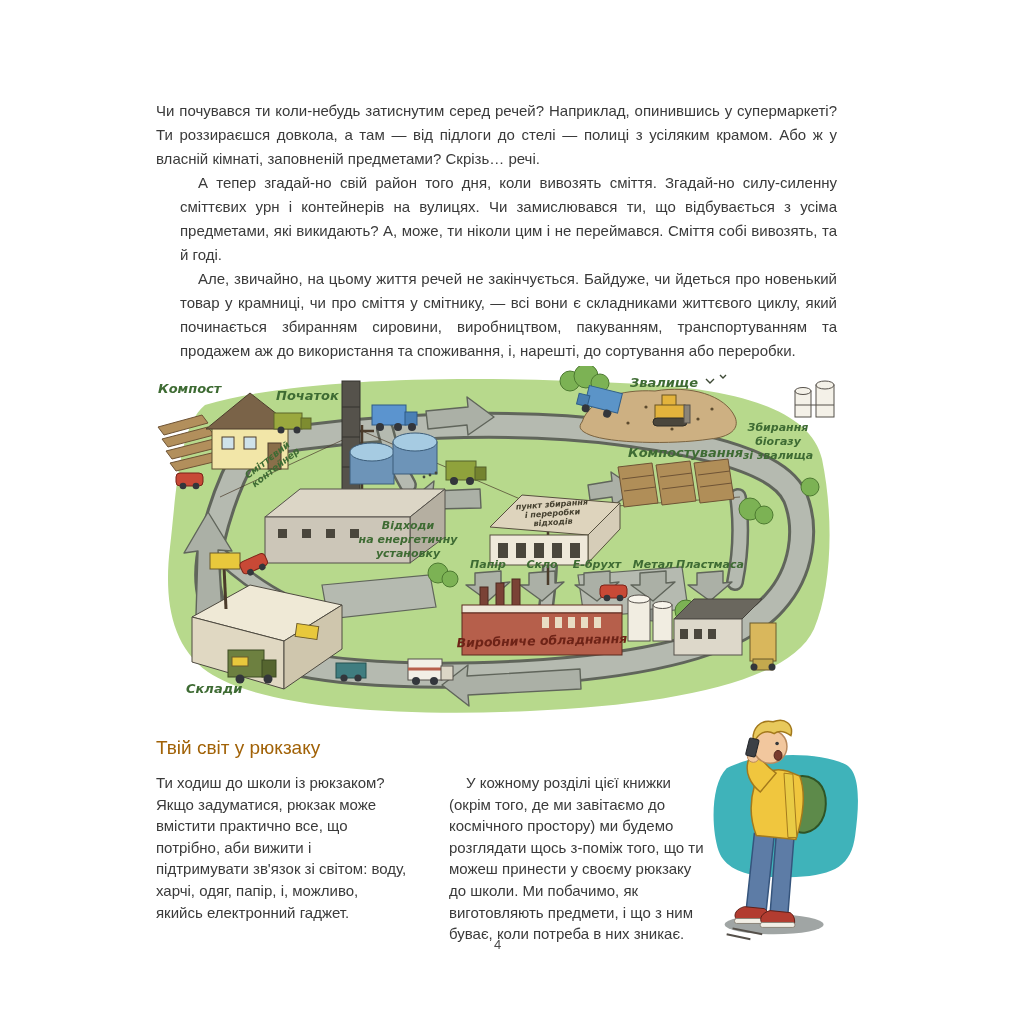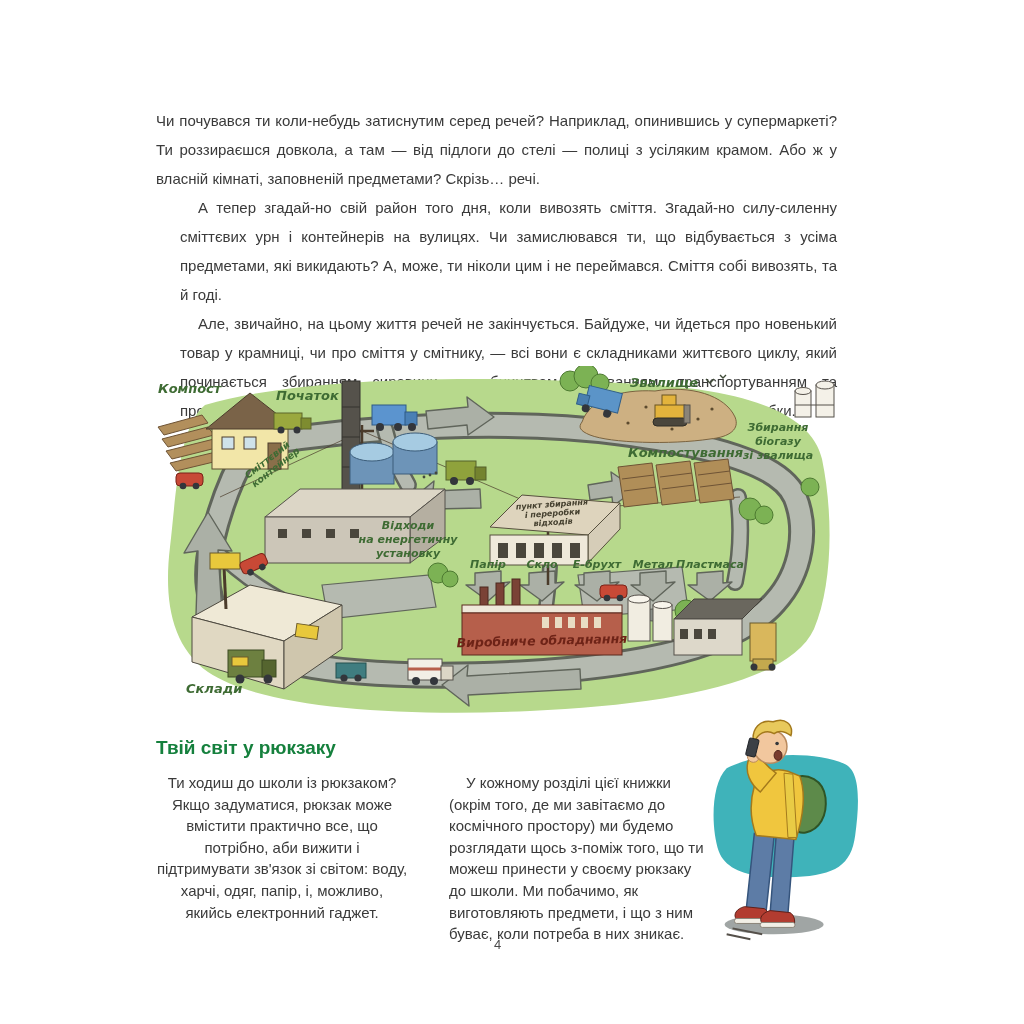--- a/index.html
+++ b/index.html
@@ -19,32 +19,32 @@
   }
   .title-box{
     position:absolute;left:155px;top:24px;width:463px;height:53px;
     background:var(--title-bg);border-radius:14px;
     display:flex;align-items:center;padding-left:17px;
   }
   .title-box h1{
     margin:0;font-size:37px;font-weight:bold;color:#1c1c1c;letter-spacing:1px;
   }
   .intro{
-    position:absolute;left:156px;top:106px;width:681px;
-    font-size:15px;line-height:29px;text-align:justify;
+    position:absolute;left:156px;top:99px;width:681px;
+    font-size:15px;line-height:24px;text-align:justify;
   }
   .intro p{margin:0;}
   .intro p + p{text-indent:18px;margin-left:24px;}
   .map-wrap{position:absolute;left:150px;top:366px;width:690px;height:364px;}
   .section-heading{
     position:absolute;left:156px;top:737px;margin:0;
-    font-size:19px;font-weight:bold;color:#15803d;
+    font-size:19px;font-weight:normal;color:#a16207;
   }
   .col{position:absolute;top:772px;margin:0;font-size:15px;line-height:21.6px;}
-  .col.left{left:156px;width:252px;text-align:center;}
+  .col.left{left:156px;width:252px;}
   .col.right{left:449px;width:256px;text-indent:17px;}
   .boy-wrap{position:absolute;left:697px;top:714px;width:173px;height:238px;}
   .page-number{
     position:absolute;left:155px;top:937px;width:685px;text-align:center;
     font-size:13px;color:#4a4a4a;
   }
   
   .maplabel{
     font-family:"DejaVu Sans",sans-serif;font-style:italic;font-weight:bold;
     fill:var(--label-green);font-size:13px;

